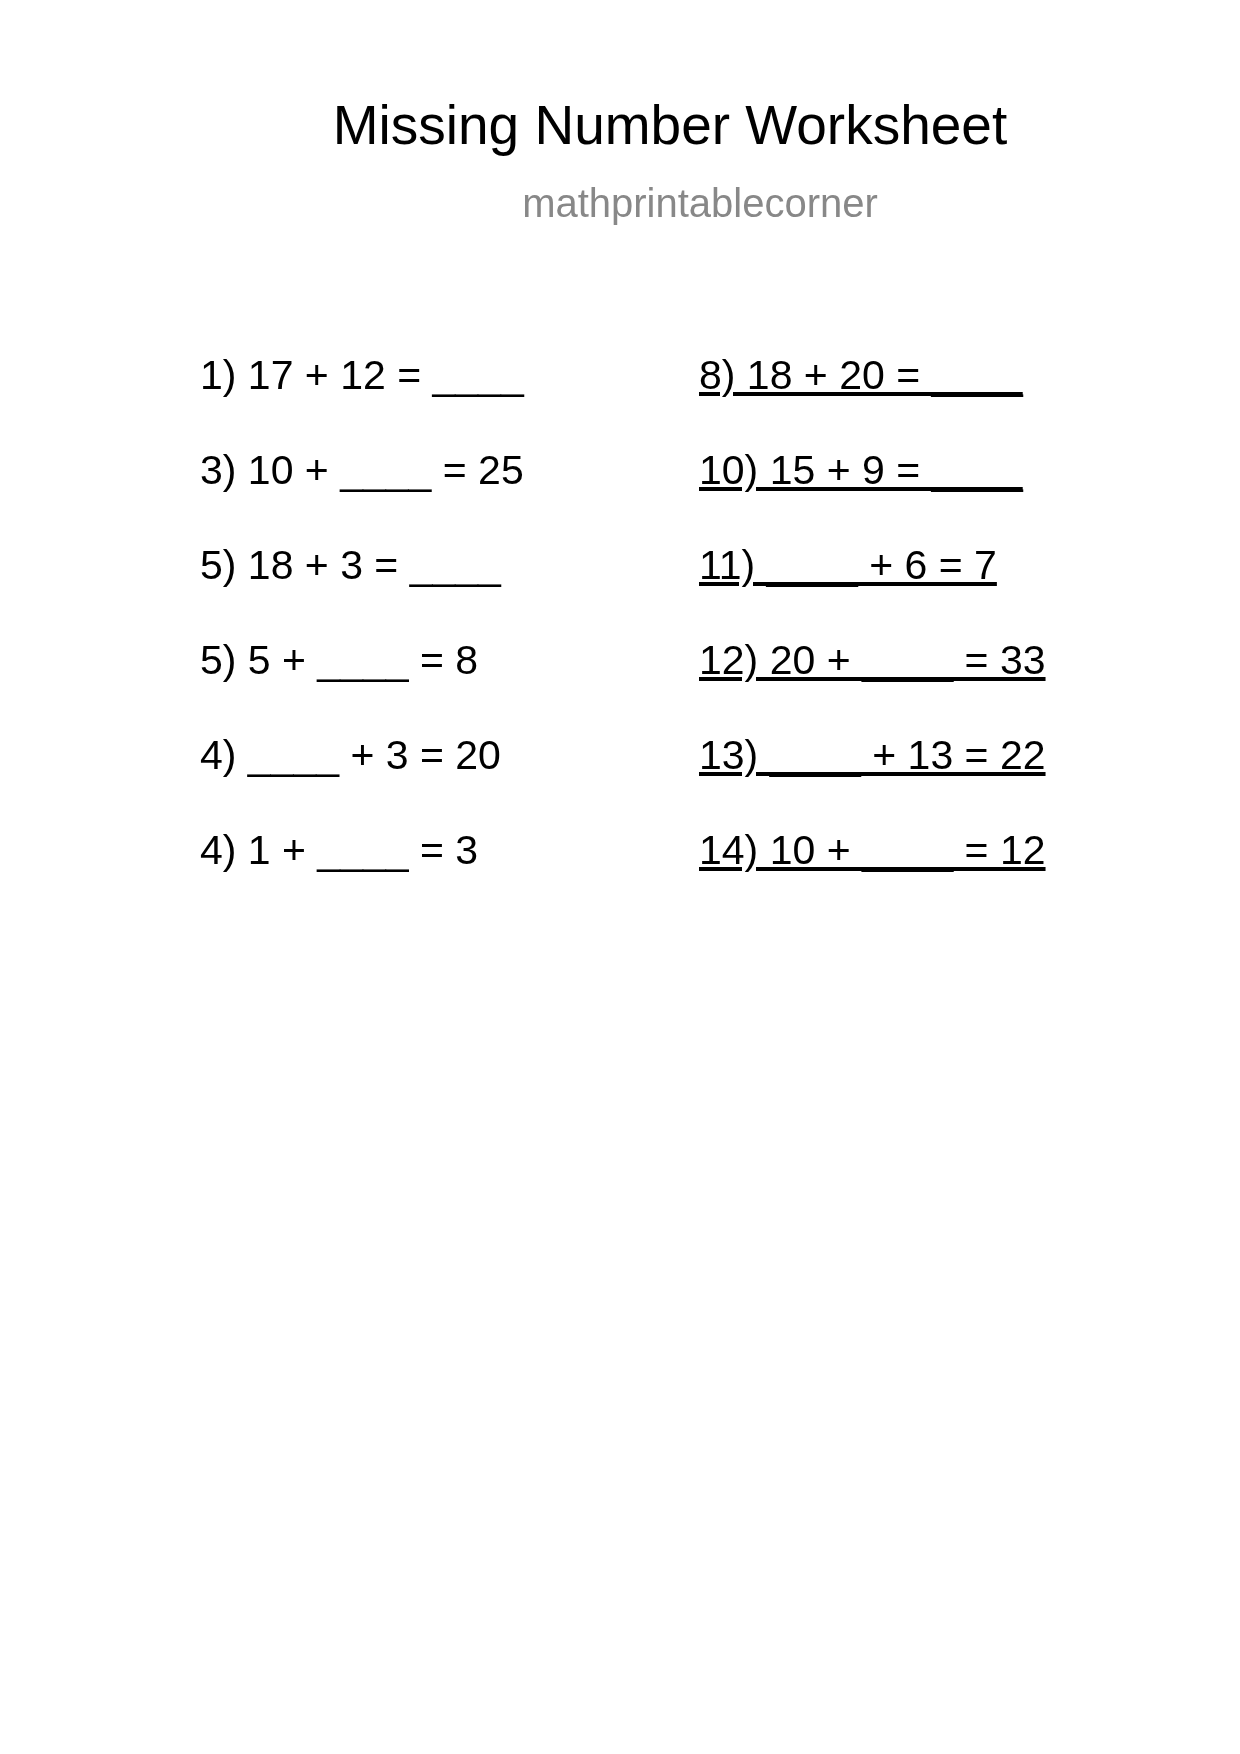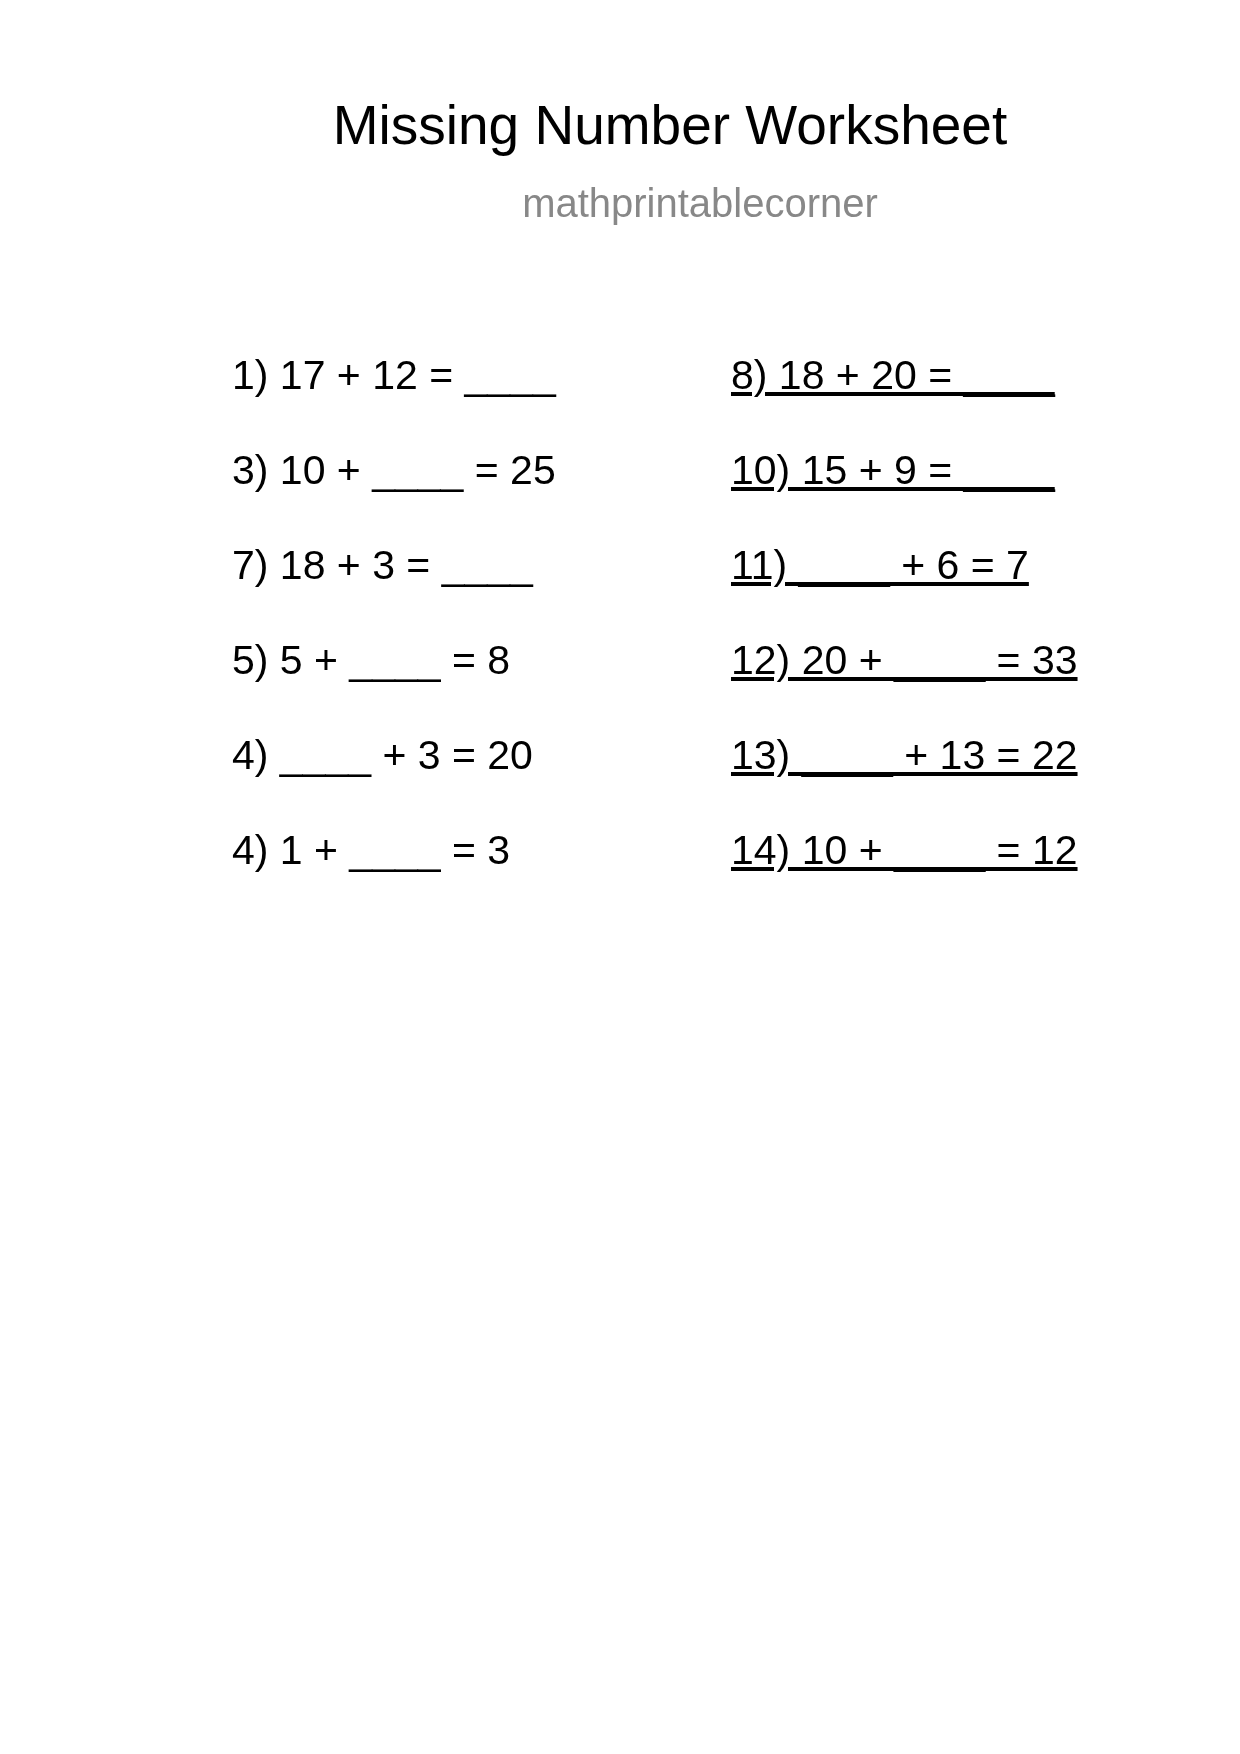--- a/index.html
+++ b/index.html
@@ -32,42 +32,41 @@
       top: 180px;
       text-align: center;
       font-size: 40px;
       line-height: 46px;
       color: #888888;
       white-space: nowrap;
     }
     .column {
       position: absolute;
       top: 347px;
-      margin-left: 32px;
     }
     .col-left { left: 200px; }
     .col-right { left: 699px; text-decoration: underline; }
     .problem {
       height: 95px;
       font-size: 41px;
       line-height: 56px;
       white-space: nowrap;
     }
   </style>
 </head>
 <body>
 
 <div>
   <div class="title">Missing Number Worksheet</div>
   <div class="subtitle">mathprintablecorner</div>
 
   <div class="column col-left">
     <div class="problem">1) 17 + 12 = ____</div>
     <div class="problem">3) 10 + ____ = 25</div>
-    <div class="problem">7) 18 + 3 = ____</div>
+    <div class="problem">5) 18 + 3 = ____</div>
     <div class="problem">5) 5 + ____ = 8</div>
     <div class="problem">4) ____ + 3 = 20</div>
     <div class="problem">4) 1 + ____ = 3</div>
   </div>
 
   <div class="column col-right">
     <div class="problem">8) 18 + 20 = ____</div>
     <div class="problem">10) 15 + 9 = ____</div>
     <div class="problem">11) ____ + 6 = 7</div>
     <div class="problem">12) 20 + ____ = 33</div>

